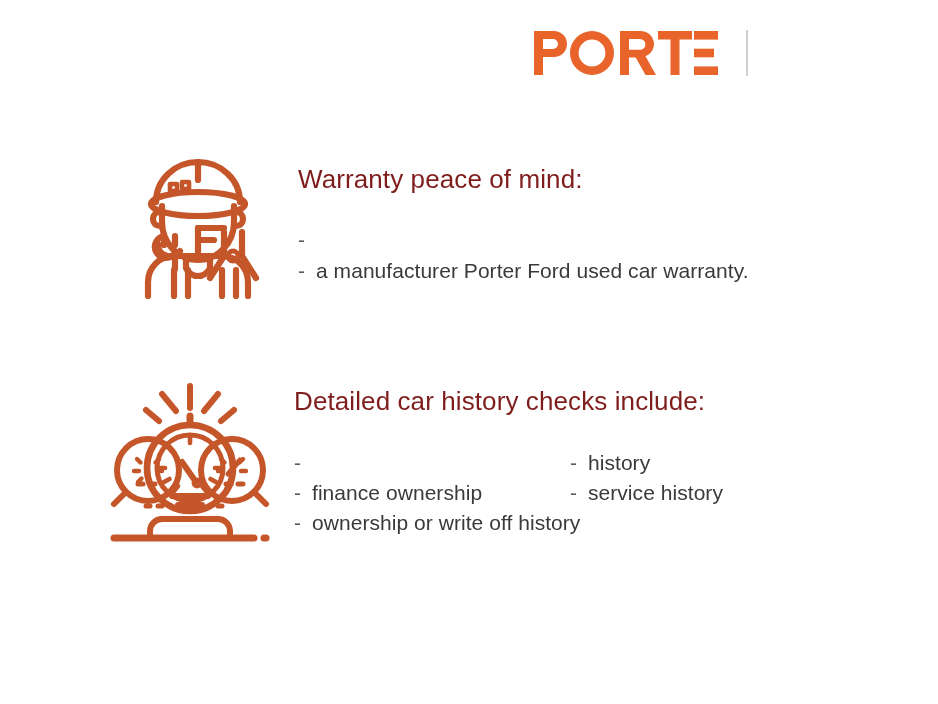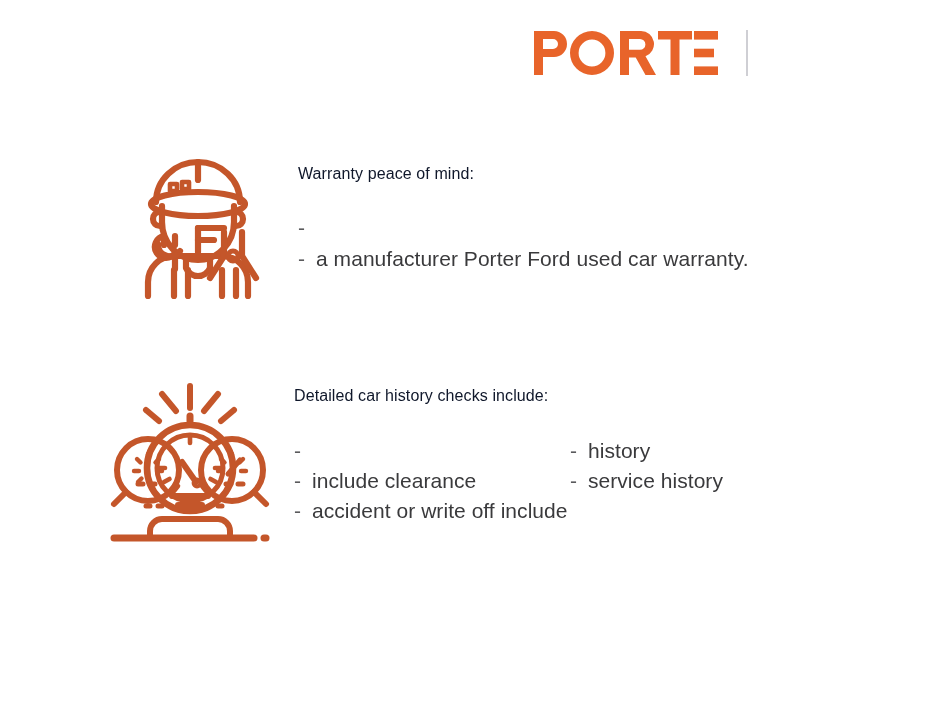--- a/index.html
+++ b/index.html
@@ -55,23 +55,23 @@
   }
   .block-warranty { top: 140px;  left: 118px; }
   .block-history  { top: 372px;  left: 100px; }
 
   .block-icon { flex: none; }
   .block-icon svg { display: block; }
 
   .block-text { flex: none; }
 
   .heading {
-    font-size: 16px;
+    font-size: 26px;
     font-weight: 400;
-    color: #0f172a;
+    color: #7f1d1d;
     letter-spacing: 0.1px;
     line-height: 1.2;
     margin: 0;
     white-space: nowrap;
   }
 
   .bullet-list {
     list-style: none;
     margin: 0;
     padding: 0;
@@ -278,29 +278,29 @@
         </span>
         <span class="bullet-item">
           <span class="bullet-dash">-</span>
           <span class="bullet-label">history</span>
         </span>
       </li>
 
       <li class="bullet-row">
         <span class="bullet-item bullet-col-a">
           <span class="bullet-dash">-</span>
-          <span class="bullet-label">include clearance</span>
+          <span class="bullet-label">finance ownership</span>
         </span>
         <span class="bullet-item">
           <span class="bullet-dash">-</span>
           <span class="bullet-label">service history</span>
         </span>
       </li>
 
       <li class="bullet-row">
         <span class="bullet-item">
           <span class="bullet-dash">-</span>
-          <span class="bullet-label">accident or write off include</span>
+          <span class="bullet-label">ownership or write off history</span>
         </span>
       </li>
     </ul>
   </div>
 </div>
 
 </body></html>

